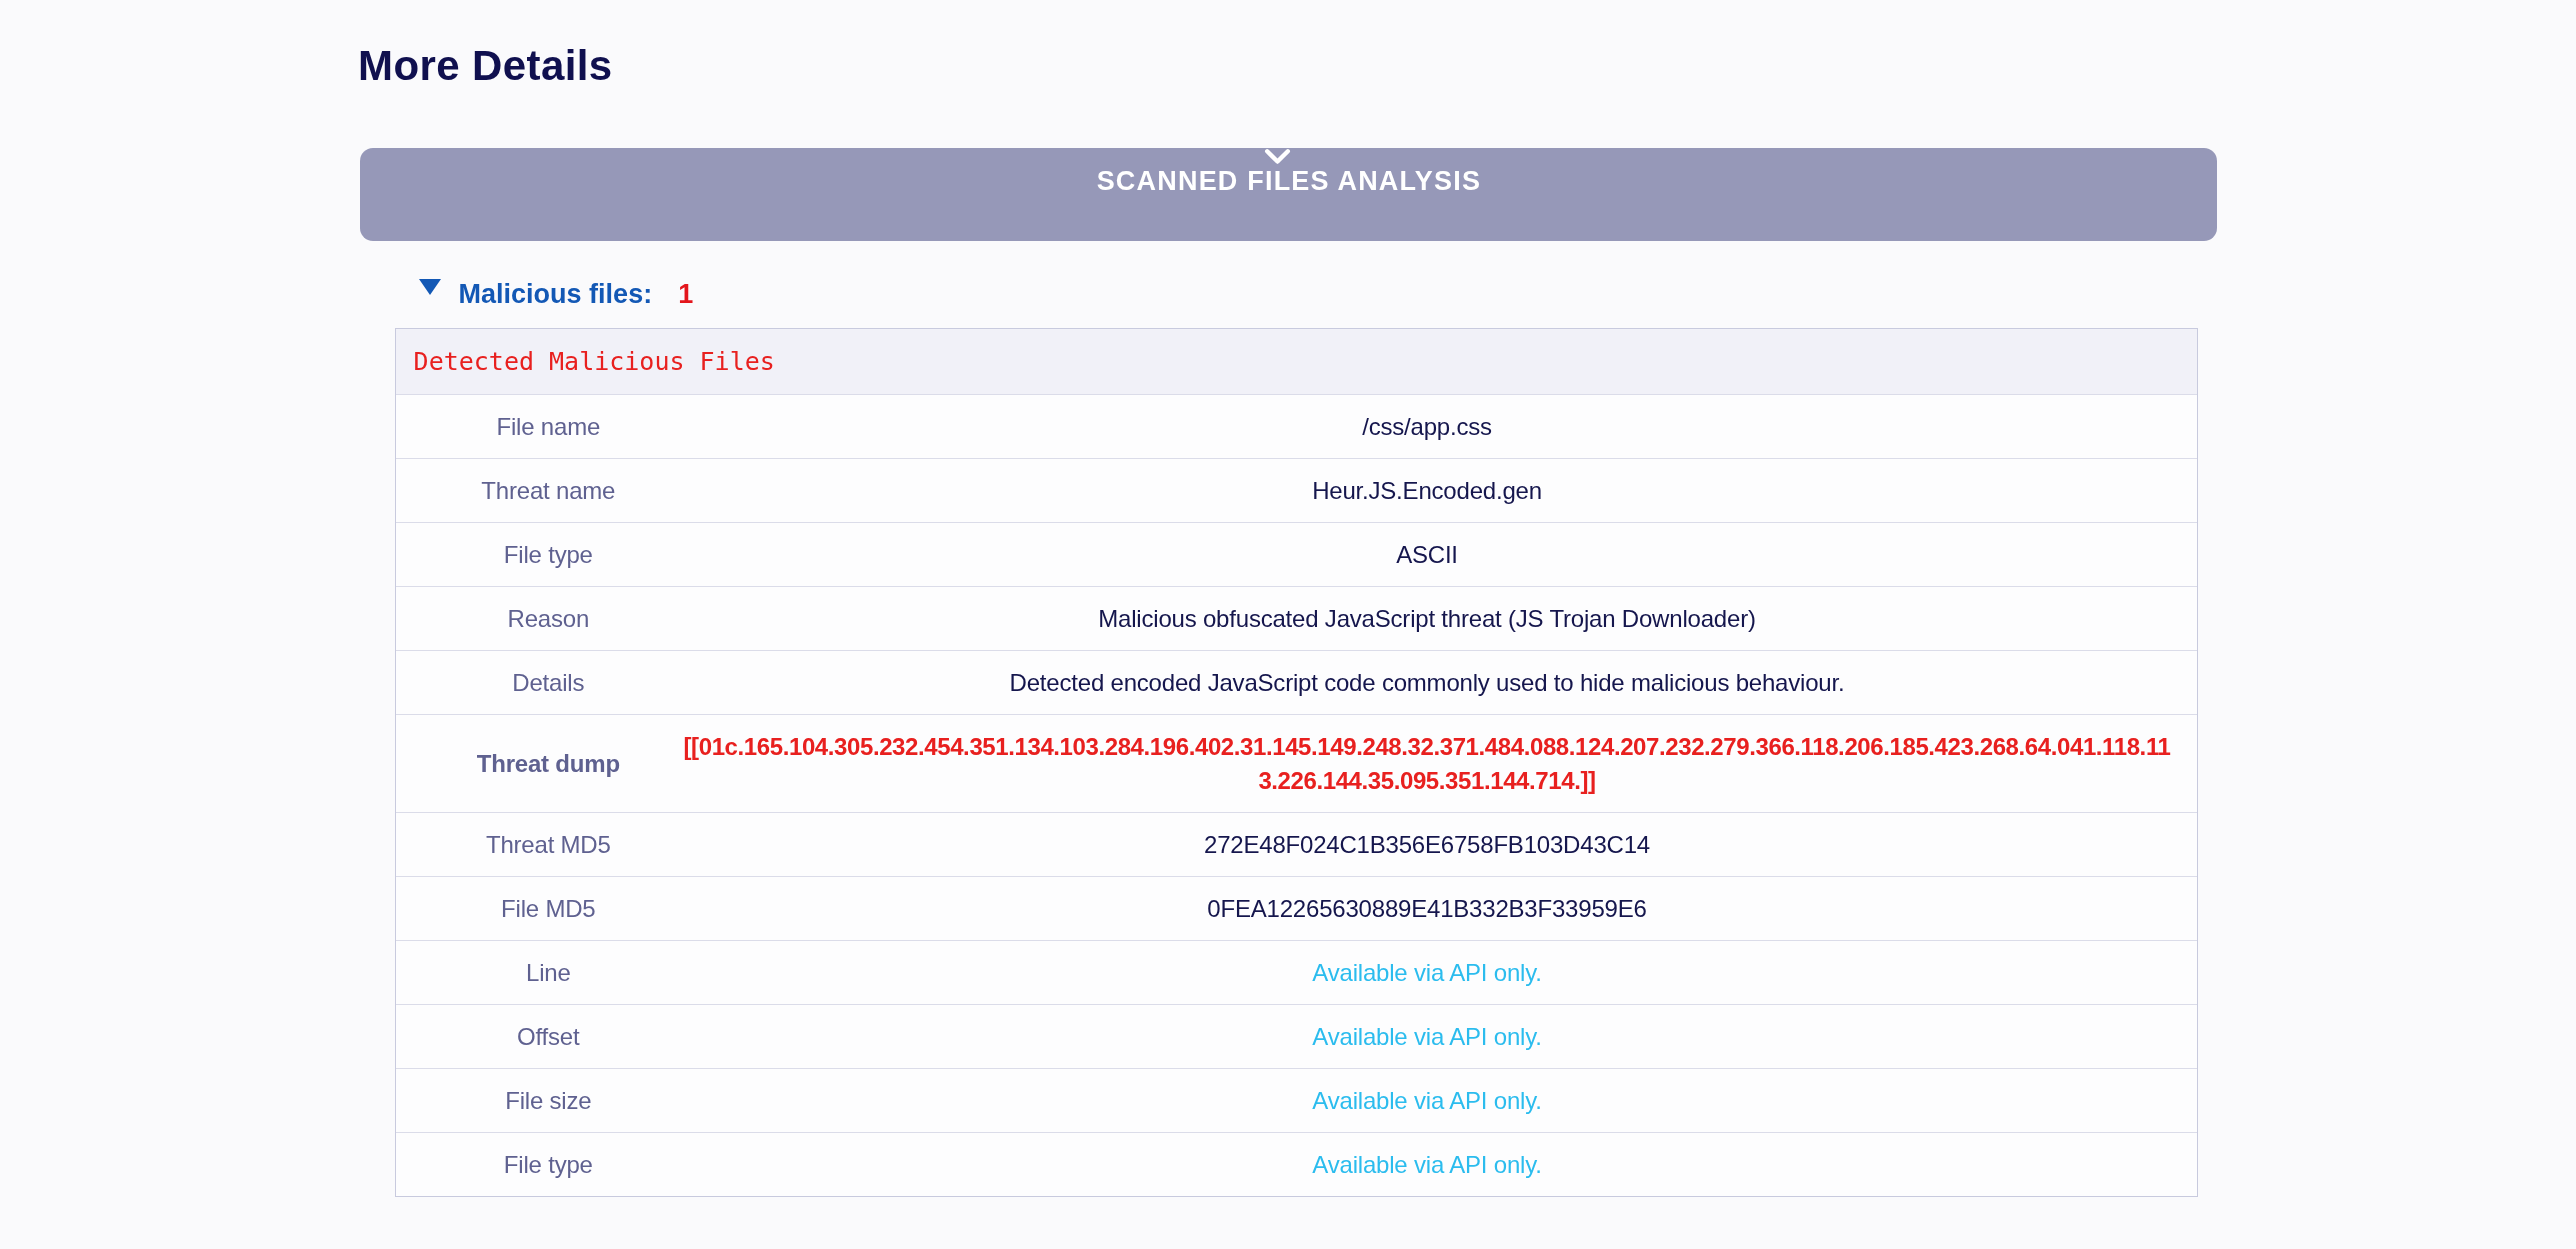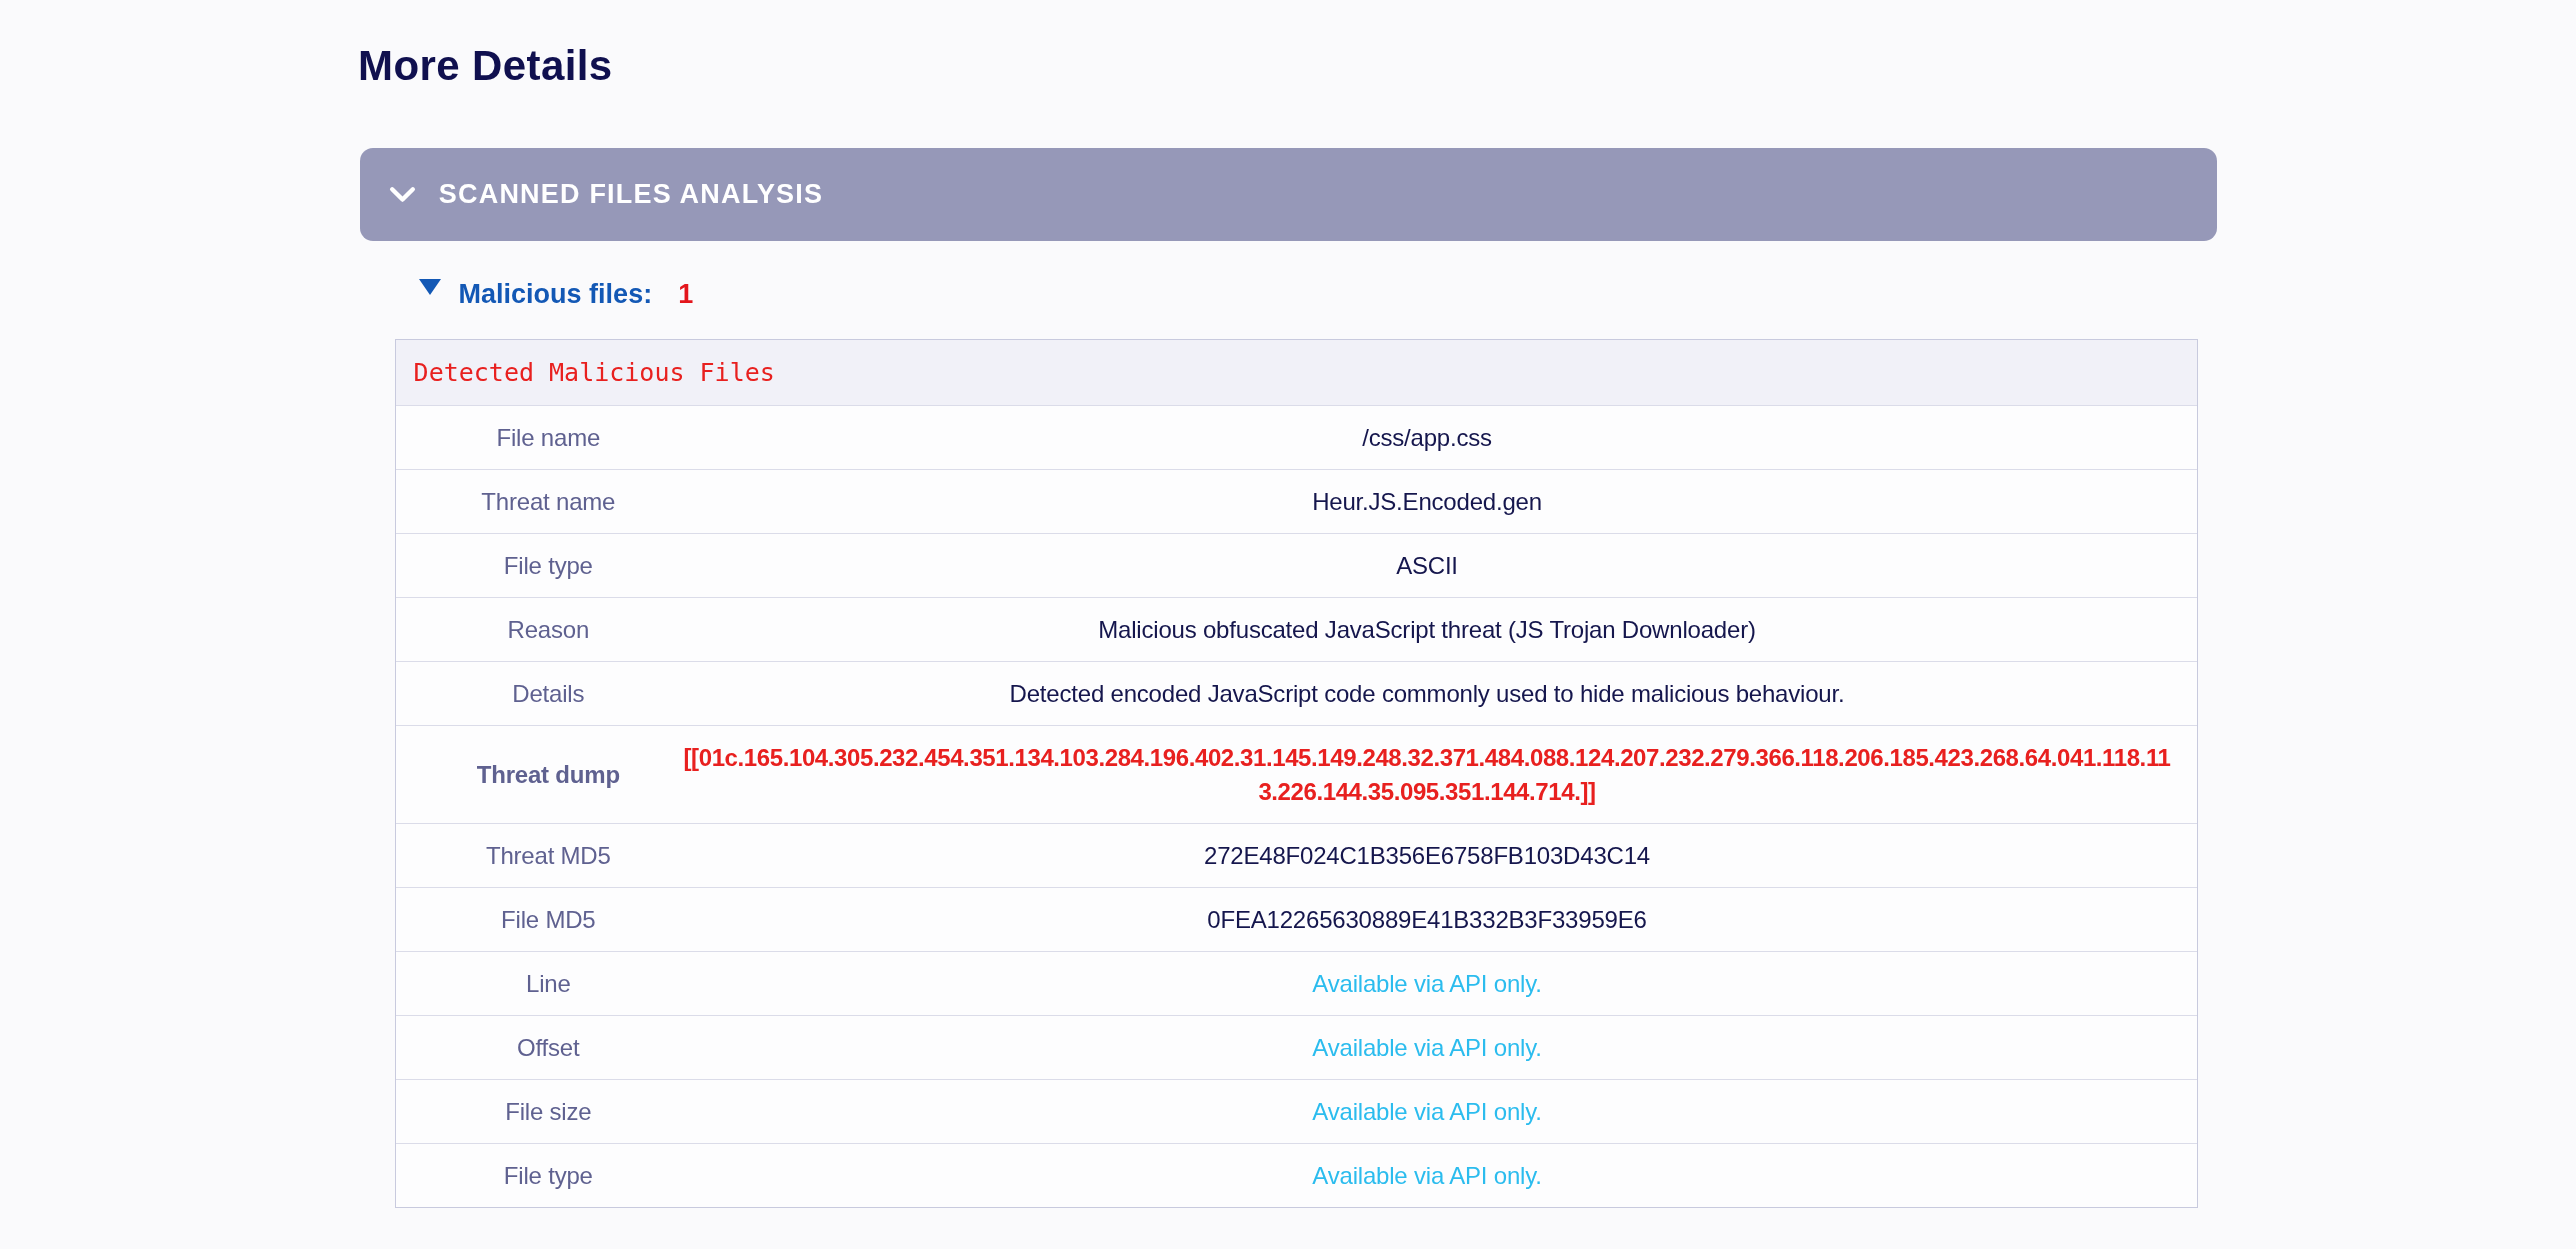--- a/index.html
+++ b/index.html
@@ -30,20 +30,21 @@
     margin-top: 58px;
     margin-left: 2.4px;
     width: 1857px;
     height: 93px;
     background: #9698b8;
     border-radius: 13px;
     display: flex;
     align-items: center;
     padding: 0 29px;
     cursor: pointer;
+    flex-direction: column;
   }
   .section-bar .chev {
     width: 27px;
     height: 17.6px;
     margin-right: 22.4px;
     flex: none;
     display: block;
   }
   .section-bar-label {
     color: #ffffff;
@@ -74,21 +75,21 @@
     color: #1358b5;
   }
   .mal-count {
     font-size: 27px;
     font-weight: 700;
     color: #e3151c;
     margin-left: 26px;
   }
   
   .detail-table {
-    margin-top: 29px;
+    margin-top: 18px;
     margin-left: 37px;
     width: 1803px;
     background: #84cc16;
     border: 1.6px solid #c8cade;
   }
   .table-header {
     background: #f1f1f8;
     min-height: 65px;
     display: flex;
     align-items: center;

